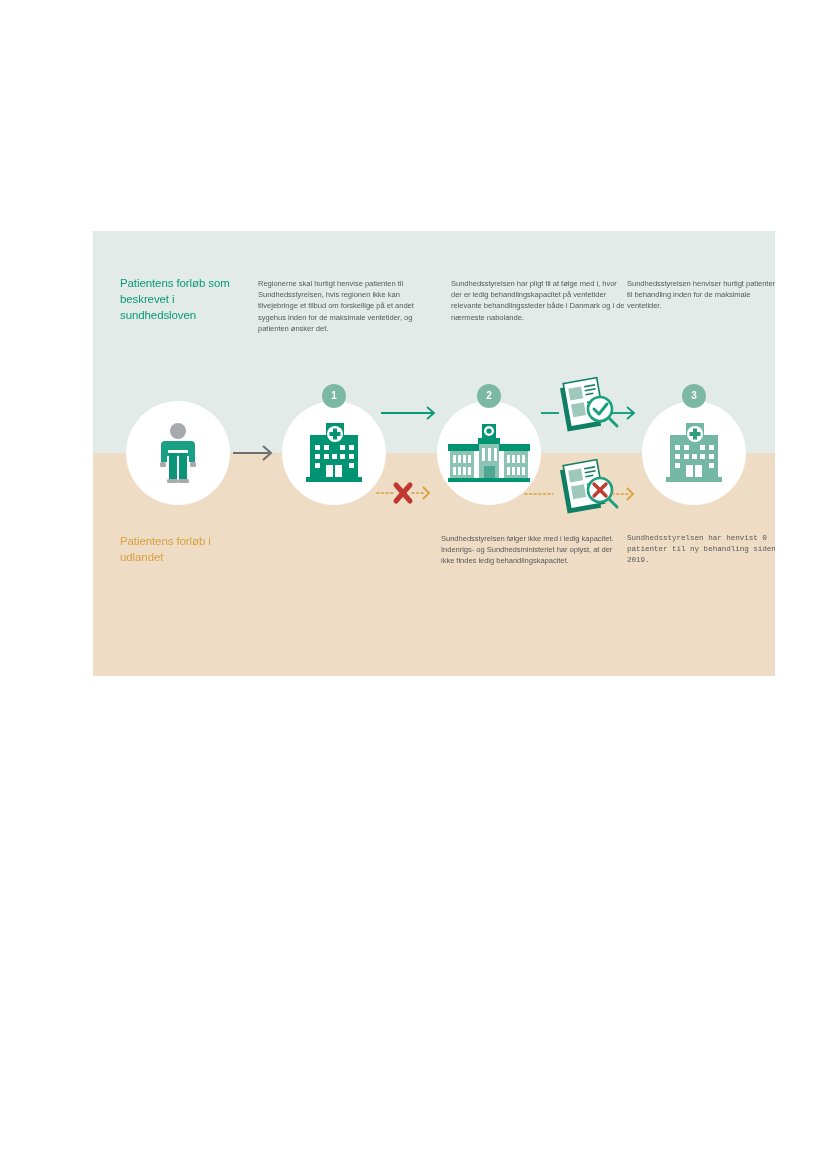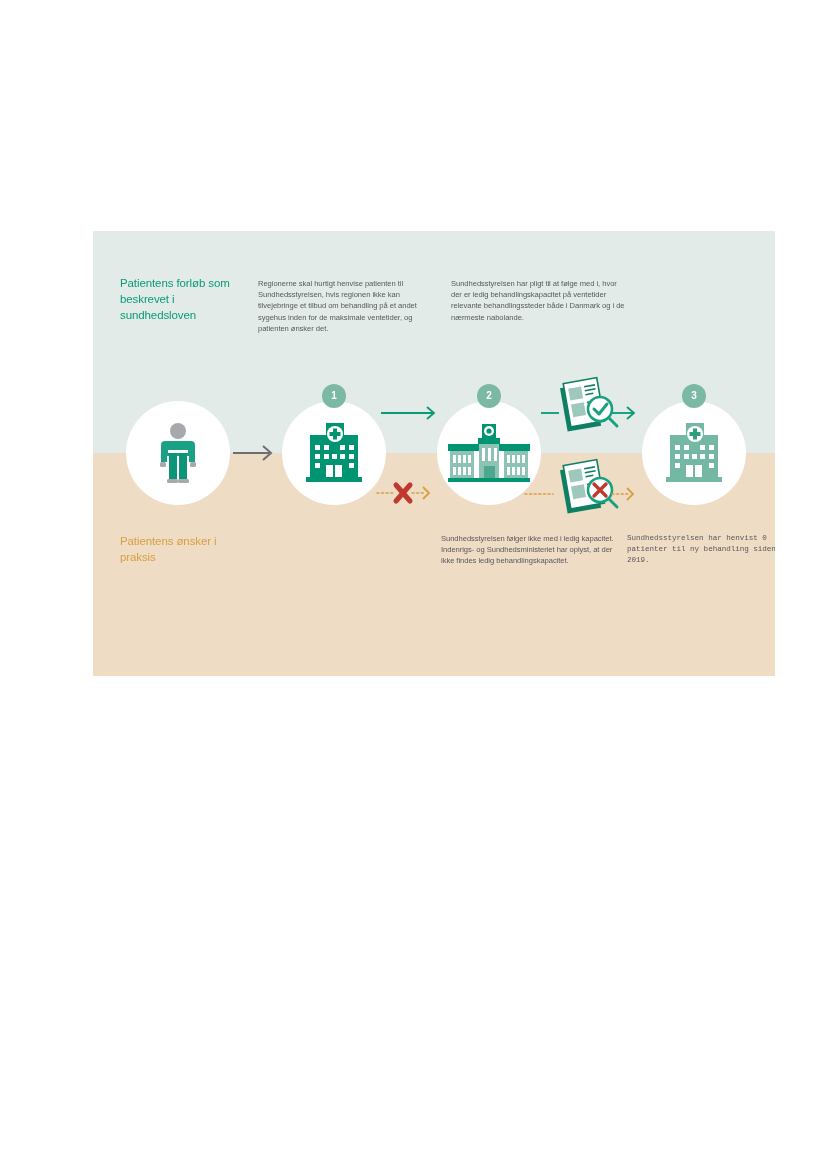--- a/index.html
+++ b/index.html
@@ -94,27 +94,30 @@
 
 <div class="page">
 
   <div class="infographic">
 
     <div class="band-top"></div>
     <div class="band-bottom"></div>
 
     <div class="head head-top">Patientens forløb som beskrevet i sundhedsloven</div>
 
-    <div class="head head-bottom">Patientens ønsker i praksis</div>
+    <div class="head head-bottom">Patientens forløb i udlandet</div>
 
     <div class="col t1">
-      <p>Regionerne skal hurtigt henvise patienten til Sundhedsstyrelsen, hvis regionen ikke kan tilvejebringe et tilbud om behandling på et andet sygehus inden for de maksimale ventetider, og patienten ønsker det.</p>
+      <p>Regionerne skal hurtigt henvise patienten til Sundhedsstyrelsen, hvis regionen ikke kan tilvejebringe et tilbud om forskellige på et andet sygehus inden for de maksimale ventetider, og patienten ønsker det.</p>
     </div>
     <div class="col t2">
       <p>Sundhedsstyrelsen har pligt til at følge med i, hvor der er ledig behandlingskapacitet på ventetider relevante behandlingssteder både i Danmark og i de nærmeste nabolande.</p>
+    </div>
+    <div class="col t3">
+      <p>Sundhedsstyrelsen henviser hurtigt patienten til behandling inden for de maksimale ventetider.</p>
     </div>
 
     <div class="col b1">
     </div>
     <div class="col b2">
       <p>Sundhedsstyrelsen følger ikke med i ledig kapacitet. Indenrigs- og Sundhedsministeriet har oplyst, at der ikke findes ledig behandlingskapacitet.</p>
     </div>
     <div class="col b3">
       <p>Sundhedsstyrelsen har henvist 0 patienter til ny behandling siden 2019.</p>
     </div>

